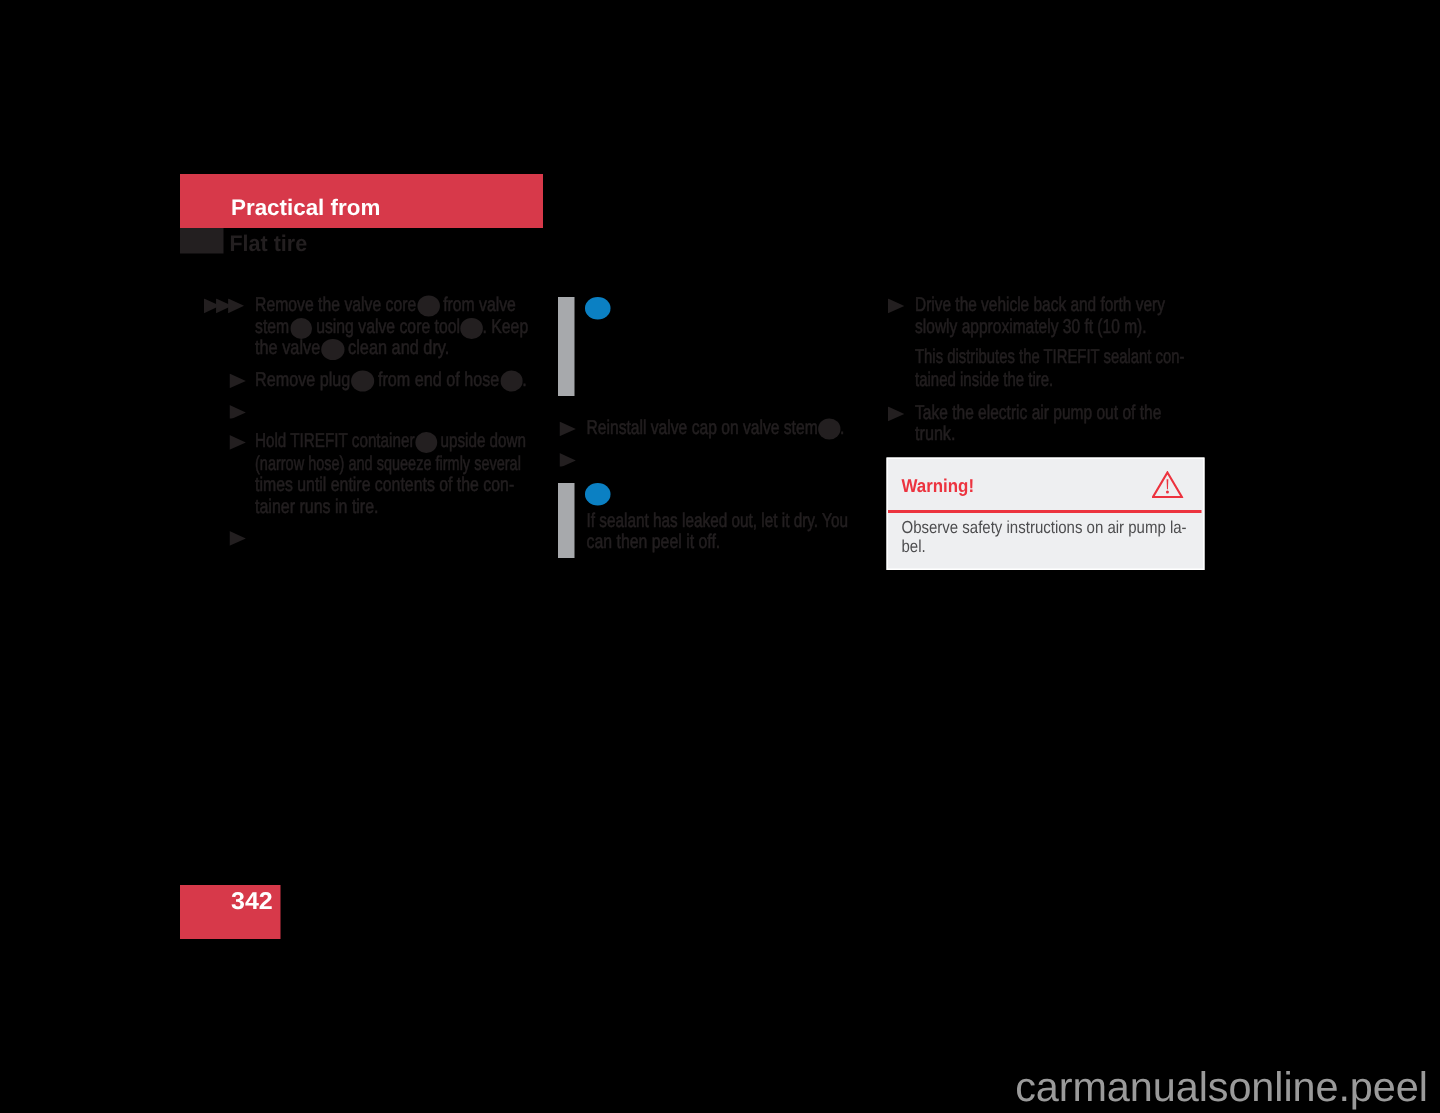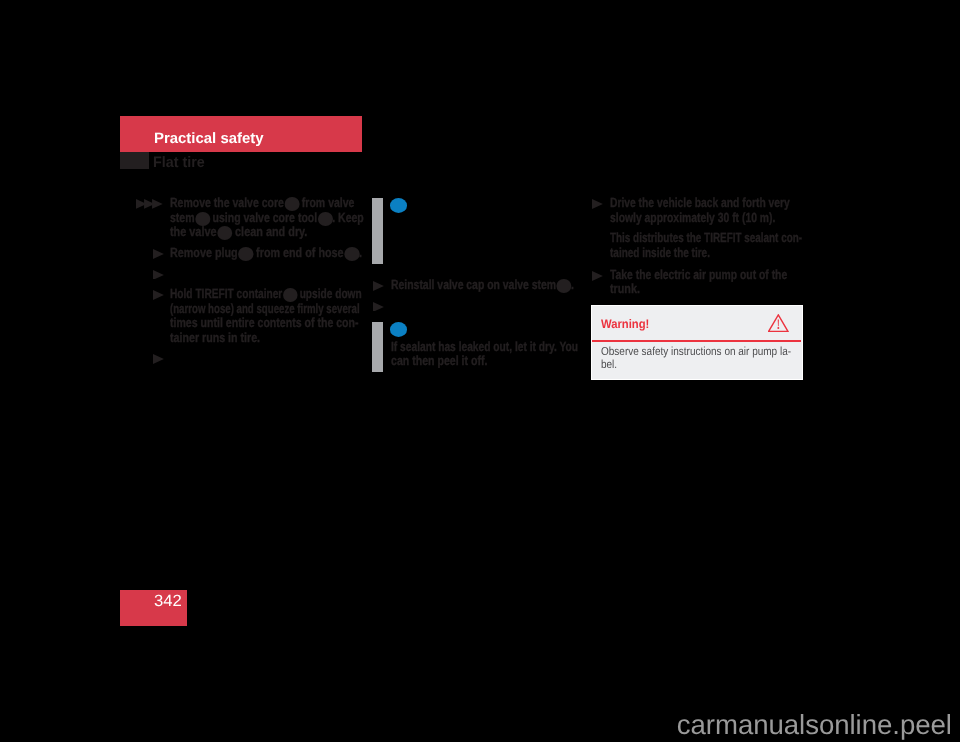--- a/index.html
+++ b/index.html
@@ -15,21 +15,21 @@
 
   
   .hdr-bar{position:absolute;left:120px;top:116px;width:242px;height:35.5px;background:#d7394a;}
   .hdr-txt{position:absolute;left:154.3px;top:130.8px;font-size:15px;font-weight:bold;color:#ffffff;
            line-height:1;white-space:nowrap;transform:scaleX(.995) translateZ(0);transform-origin:left top;}
   .sect-sq{position:absolute;left:120px;top:151.5px;width:28.5px;height:17px;background:#231f20;}
   .sect-title{position:absolute;left:153px;top:155.2px;font-size:15.1px;font-weight:bold;color:#231f20;
               line-height:1;white-space:nowrap;transform:scaleX(.949);transform-origin:left top;}
 
   
-  .tb{position:absolute;font-size:13.3px;font-weight:bold;line-height:14.45px;color:#231f20;
+  .tb{position:absolute;font-size:13.3px;font-weight:normal;line-height:14.45px;color:#231f20;
       white-space:nowrap;-webkit-text-stroke:0.38px #231f20;}
   .tb .ln{display:block;height:14.45px;transform:scaleX(.787);transform-origin:left top;}
   .cn{display:inline-block;position:relative;width:15.3px;height:0;vertical-align:baseline;
       font-size:0;color:transparent;overflow:visible;}
   .cn::before{content:"";position:absolute;left:50%;top:-2.9px;width:18.8px;height:14.05px;
       margin-left:-10.6px;border-radius:50%;background:#231f20;}
 
   
   .tri{position:absolute;line-height:0;}
   .tri3{position:absolute;line-height:0;}
@@ -44,34 +44,34 @@
   .wtitle{position:absolute;left:601px;top:317.8px;font-size:12.35px;font-weight:bold;color:#ec333f;
           line-height:1;white-space:nowrap;transform:scaleX(.912);transform-origin:left top;}
   .wicon{position:absolute;left:768.2px;top:313.7px;width:20.6px;height:18.2px;line-height:0;}
   .wrule{position:absolute;left:592.4px;top:339.5px;width:208.6px;height:2.8px;background:#ec333f;}
   .wbody{position:absolute;left:600.8px;top:344.6px;font-size:11.6px;line-height:13.75px;
          color:#4d4d4f;font-weight:normal;white-space:nowrap;transform:scaleX(.8625);transform-origin:left top;}
   .wbody .ln{display:block;height:13.75px;}
 
   
   .folio{position:absolute;left:119.9px;top:589.9px;width:67px;height:36.2px;background:#d7394a;}
-  .folio span{position:absolute;left:33.8px;top:3.2px;font-size:16.2px;font-weight:normal;color:#ffffff;
+  .folio span{position:absolute;left:33.8px;top:3.2px;font-size:16.2px;font-weight:bold;color:#ffffff;
                line-height:1;transform:scaleX(1.03) translateZ(0);transform-origin:left top;}
 
   
   .wm{position:absolute;left:676.8px;top:711.3px;font-size:27.6px;color:#9a9a9a;line-height:1;transform:translateZ(0);
       letter-spacing:-0.05px;white-space:nowrap;}
 </style>
 </head>
 <body>
 
 <div class="page">
 
   <div class="hdr-bar"></div>
-  <div class="hdr-txt">Practical safety</div>
+  <div class="hdr-txt">Practical from</div>
   <div class="sect-sq"></div>
   <div class="sect-title">Flat tire</div>
 
   <span class="tri3" style="left:136.1px;top:199px;">
     <svg width="26.7" height="9.8" viewBox="0 0 26.7 9.8">
         <g fill="#231f20">
       <path d="M0 0 L10.6 4.9 L0 9.8 Z"></path>
           <path d="M8.05 0 L18.65 4.9 L8.05 9.8 Z"></path>
           <path d="M16.1 0 L26.7 4.9 L16.1 9.8 Z"></path>
     </g>

